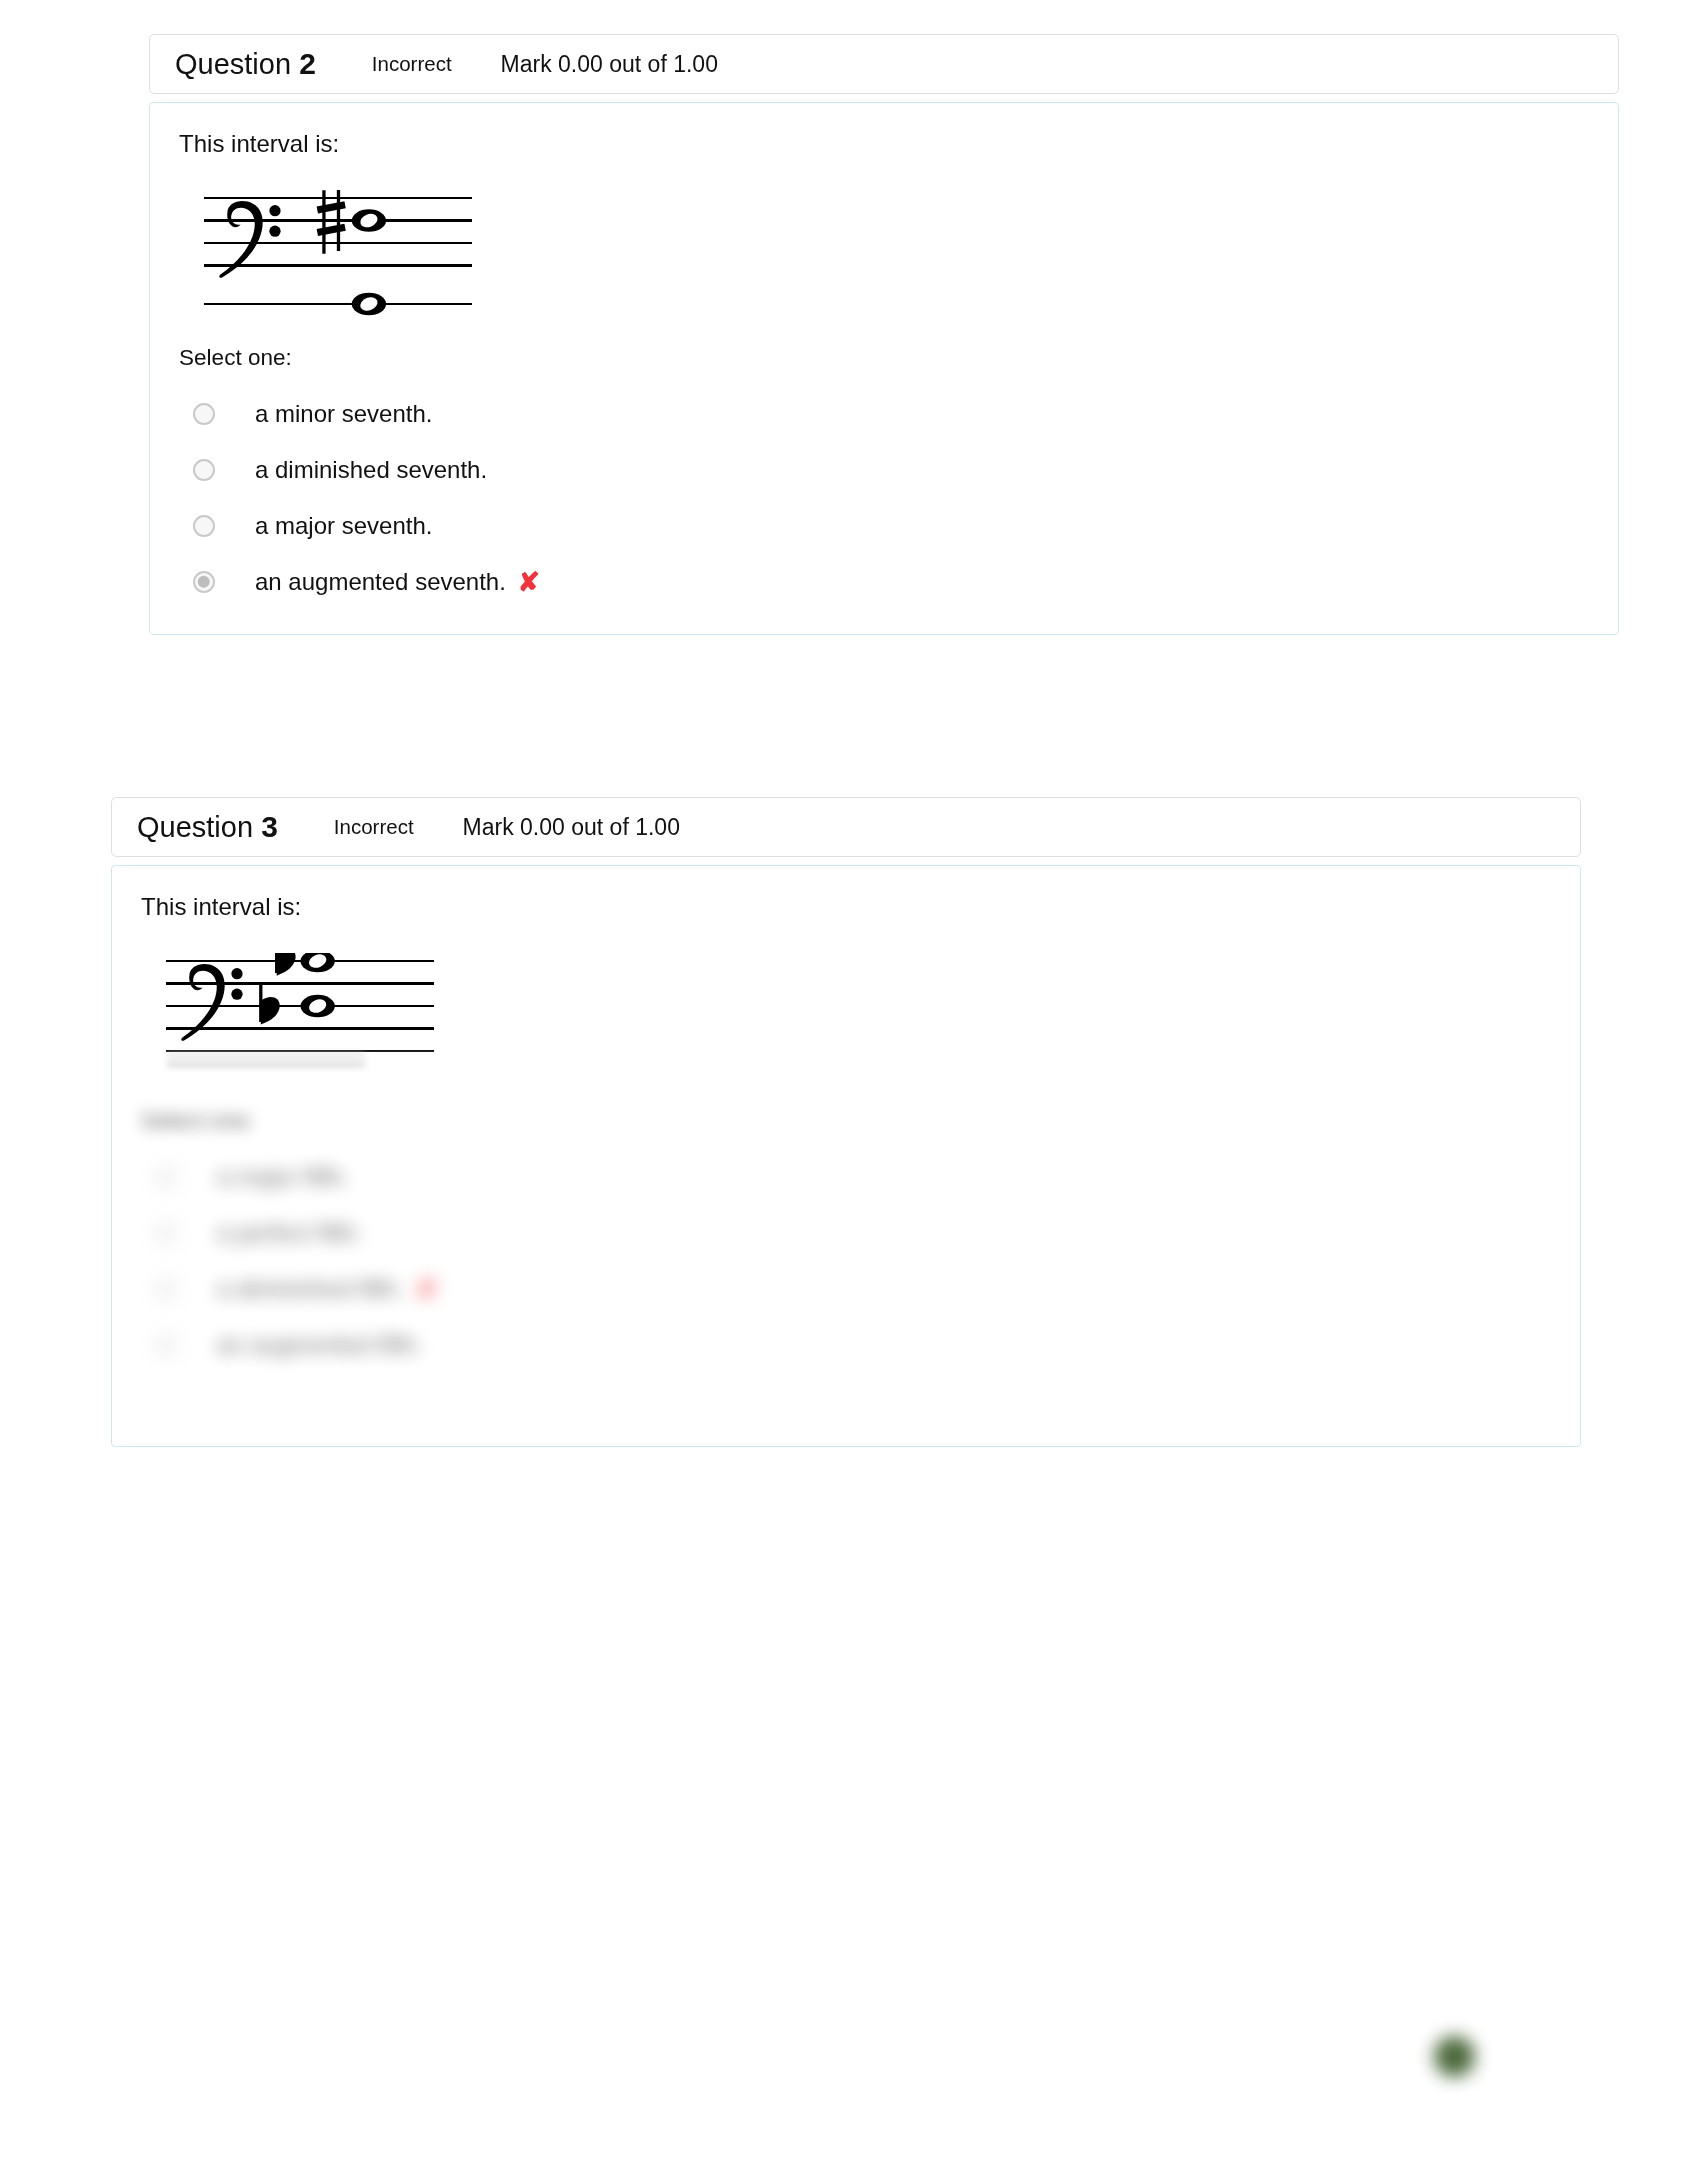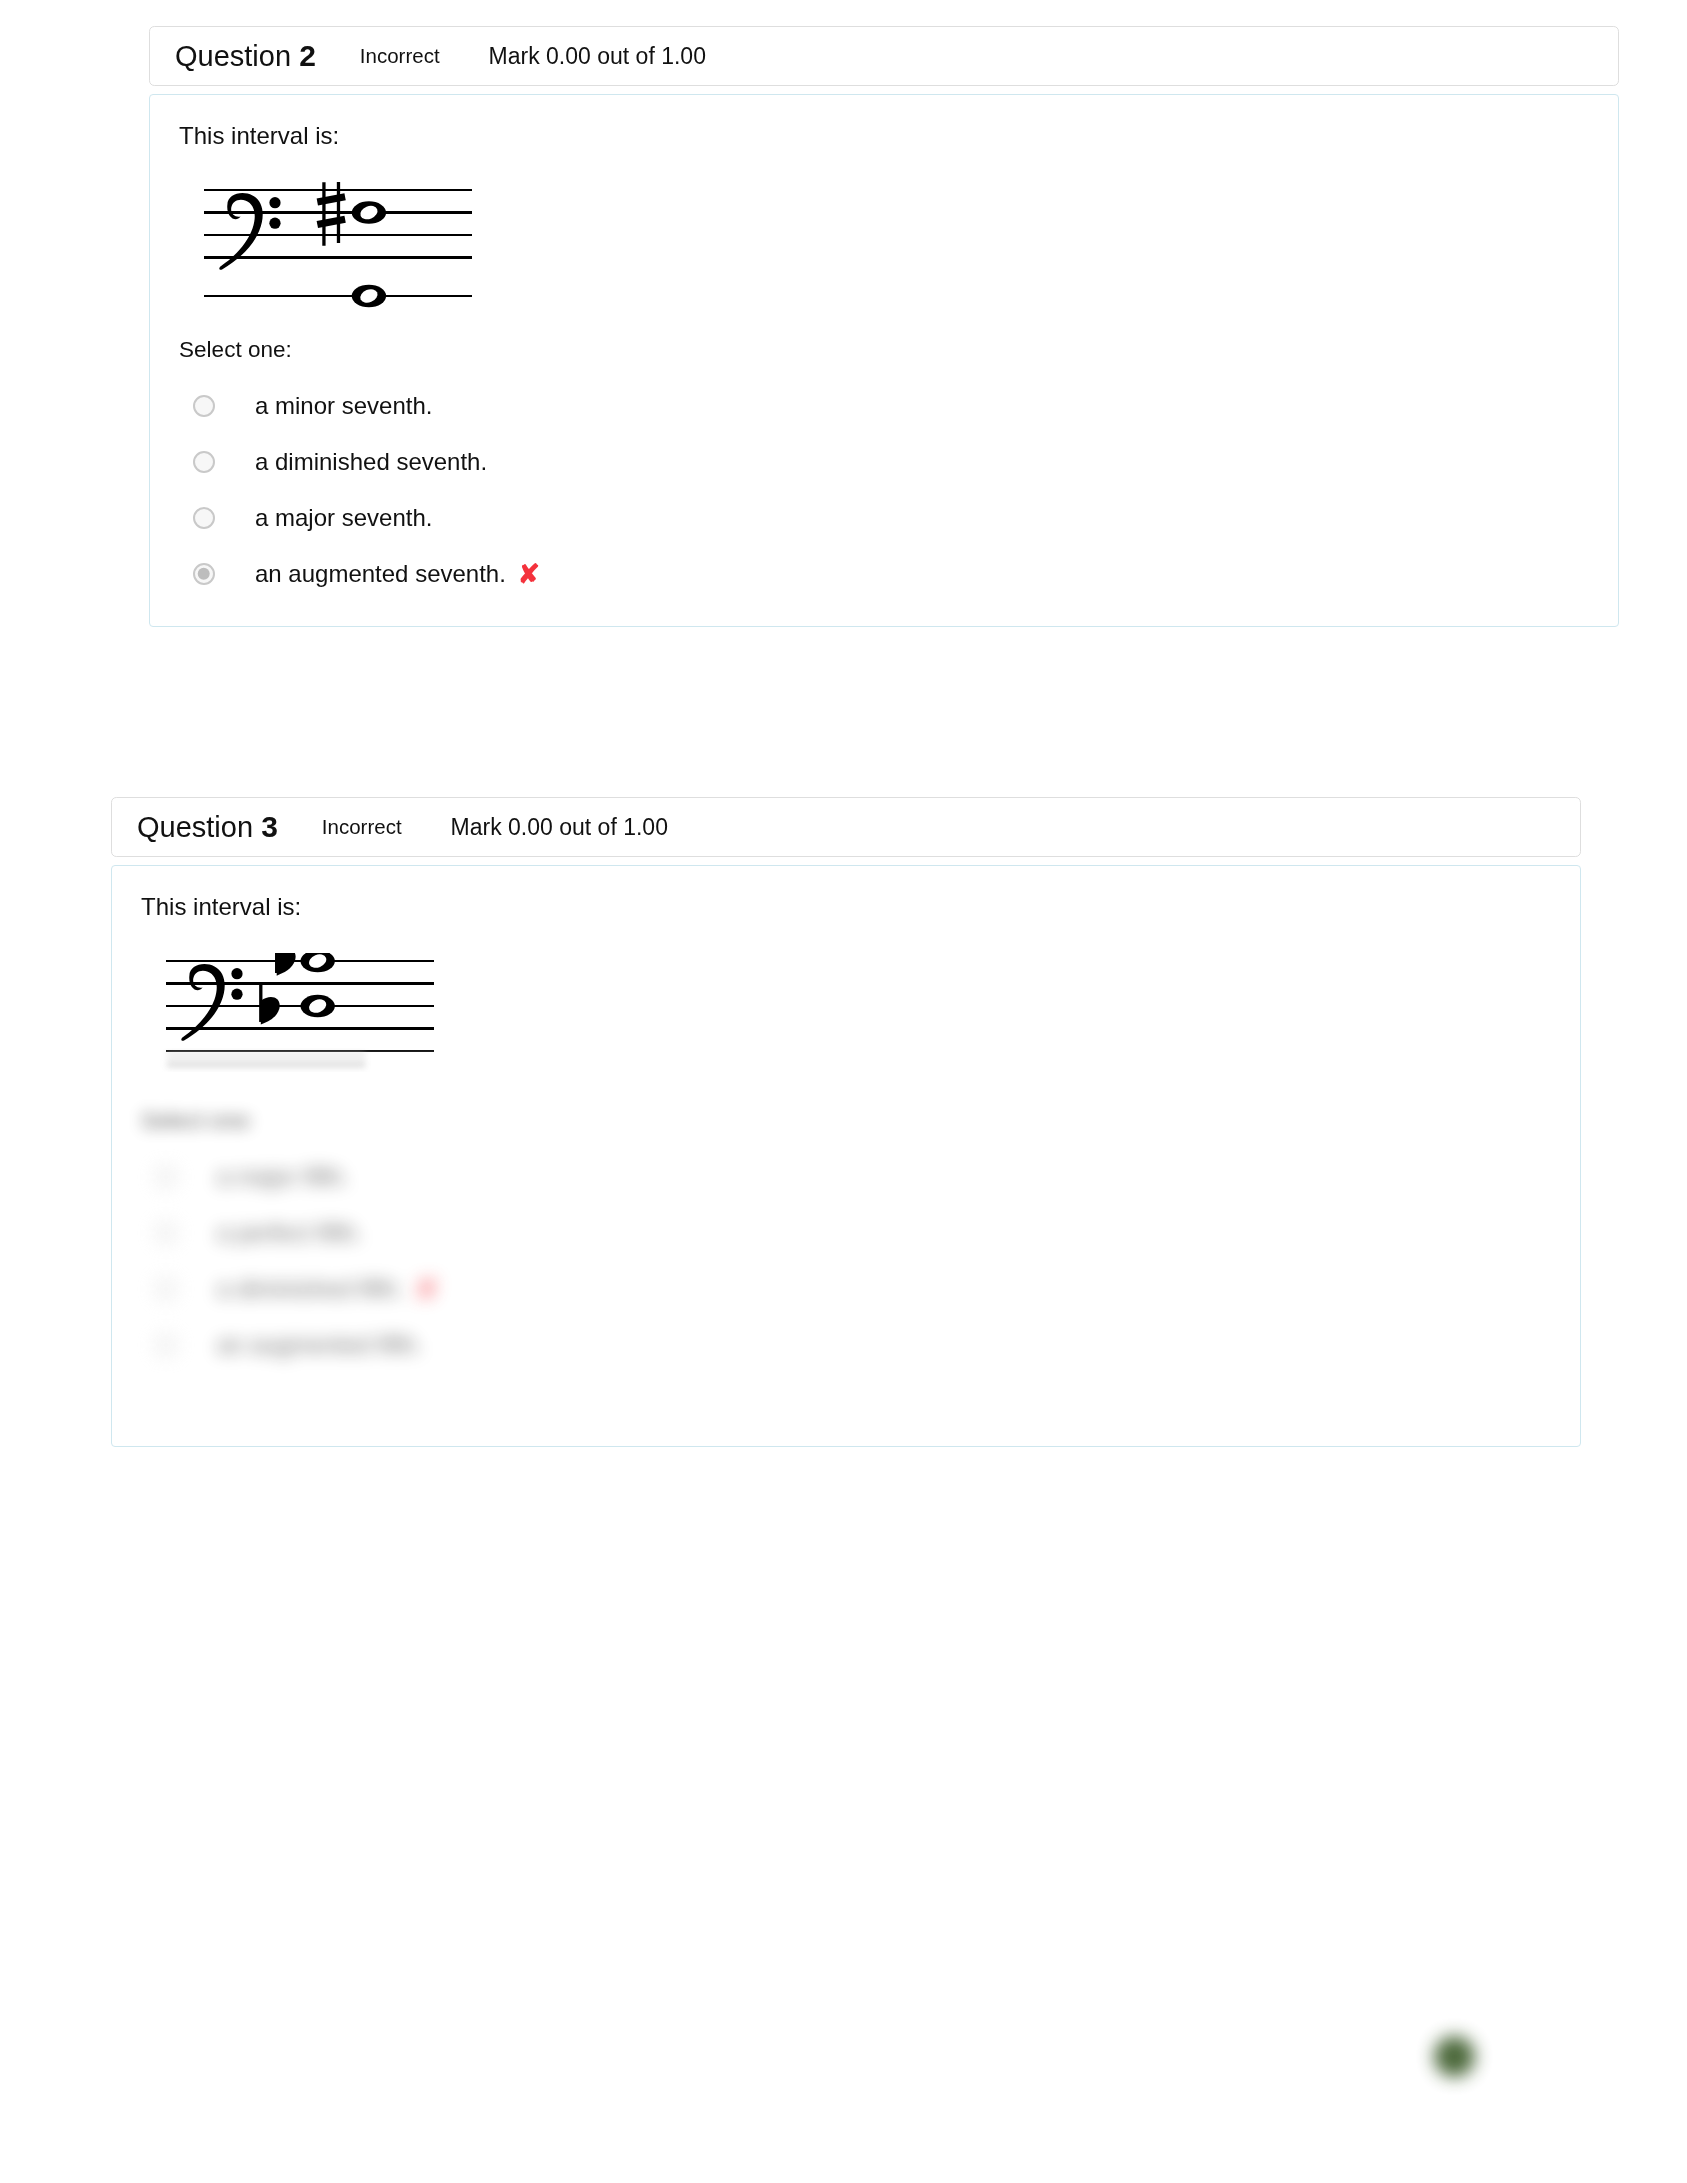--- a/index.html
+++ b/index.html
@@ -49,21 +49,21 @@
     white-space: nowrap;
   }
   .qtitle .qnum {
     font-weight: 700;
     font-size: 30px;
   }
 
   .qstate {
     font-size: 20.5px;
     color: #111111;
-    margin-left: 44px;
+    margin-left: 56px;
     white-space: nowrap;
   }
 
   .qmark {
     font-size: 23px;
     color: #111111;
     margin-left: 49px;
     white-space: nowrap;
   }
 
@@ -164,21 +164,21 @@
     background: #3d5c2b;
     filter: blur(8.6px);
     opacity: 0.92;
   }
 </style>
 </head>
 <body>
 
 <div class="page">
 
-  <div class="qblock" id="q2-block" style="top:26px;padding-left:38px;">
+  <div class="qblock" id="q2-block" style="top:34px;padding-left:38px;">
 
     <div class="qheader">
       <div class="qtitle">
         <span>Question</span>
         <span class="qnum">2</span>
       </div>
       <div class="qstate">Incorrect</div>
       <div class="qmark">Mark 0.00 out of 1.00</div>
     </div>
 

